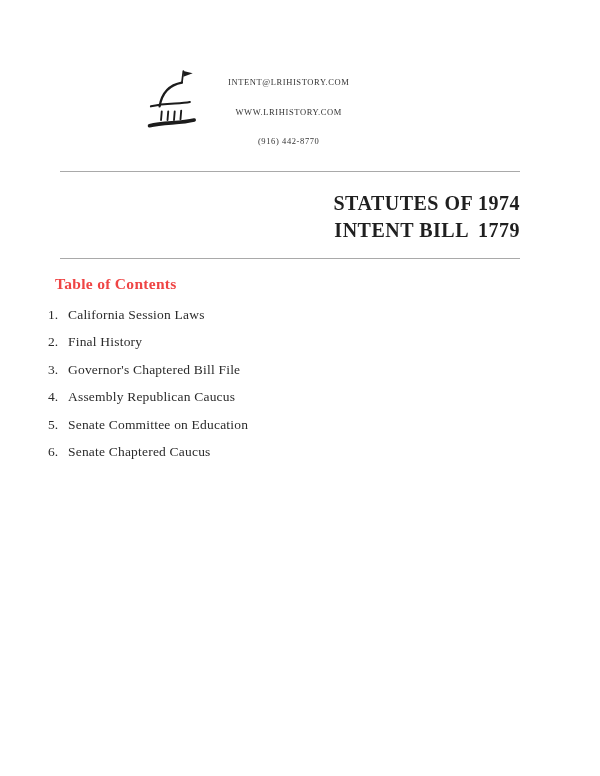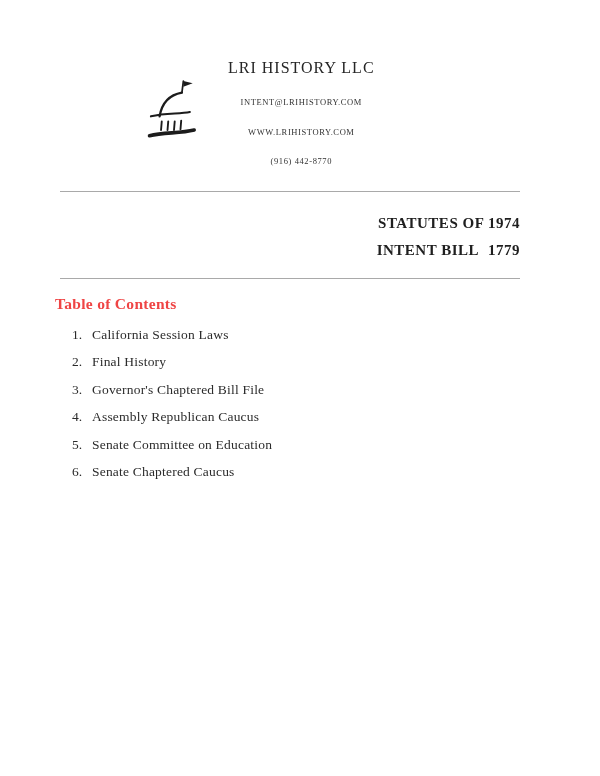--- a/index.html
+++ b/index.html
@@ -54,38 +54,38 @@
     margin: 0 80px 0 60px;
   }
   .rule-1 { margin-top: 24px; }
   .rule-2 { margin-top: 14px; }
 
   
   .statute-block {
     margin: 18px 80px 0 0;
     text-align: right;
     font-weight: bold;
-    font-size: 15px;
+    font-size: 20px;
     letter-spacing: 0.5px;
     color: #1f1f1f;
     line-height: 27px;
   }
   .statute-line .gap { display: inline-block; width: 9px; }
 
   
   .toc-title {
     margin: 16px 0 0 55px;
     font-weight: bold;
     font-size: 15.5px;
     letter-spacing: 0.3px;
     color: #ef4444;
   }
   ol.toc-list {
     margin: 14px 0 0 0;
-    padding-left: 86px;
+    padding-left: 62px;
     font-size: 13.5px;
     color: #2b2b2b;
     letter-spacing: 0.2px;
   }
   ol.toc-list li {
     margin-bottom: 11.5px;
     padding-left: 6px;
   }
 </style>
 </head>
@@ -106,21 +106,20 @@
 
         <path d="M33,63 L32,75" stroke-width="2.6"></path>
         <path d="M42,63 L41,75" stroke-width="2.6"></path>
         <path d="M51,63 L50,75" stroke-width="2.6"></path>
         <path d="M60,62 L59,74" stroke-width="2.6"></path>
 
         <path d="M16,83 C36,78 58,80 78,75" stroke-width="5"></path>
       </svg>
     </div>
     <div class="letterhead-text">
-      <div class="company-name">LRI HISTORY LLC</div>
       <div class="contact-line">INTENT@LRIHISTORY.COM</div>
       <div class="contact-line">WWW.LRIHISTORY.COM</div>
       <div class="contact-line">(916) 442-8770</div>
     </div>
   </div>
 
   <hr class="rule rule-1">
 
   <div class="statute-block">
     <div class="statute-line">STATUTES OF 1974</div>

